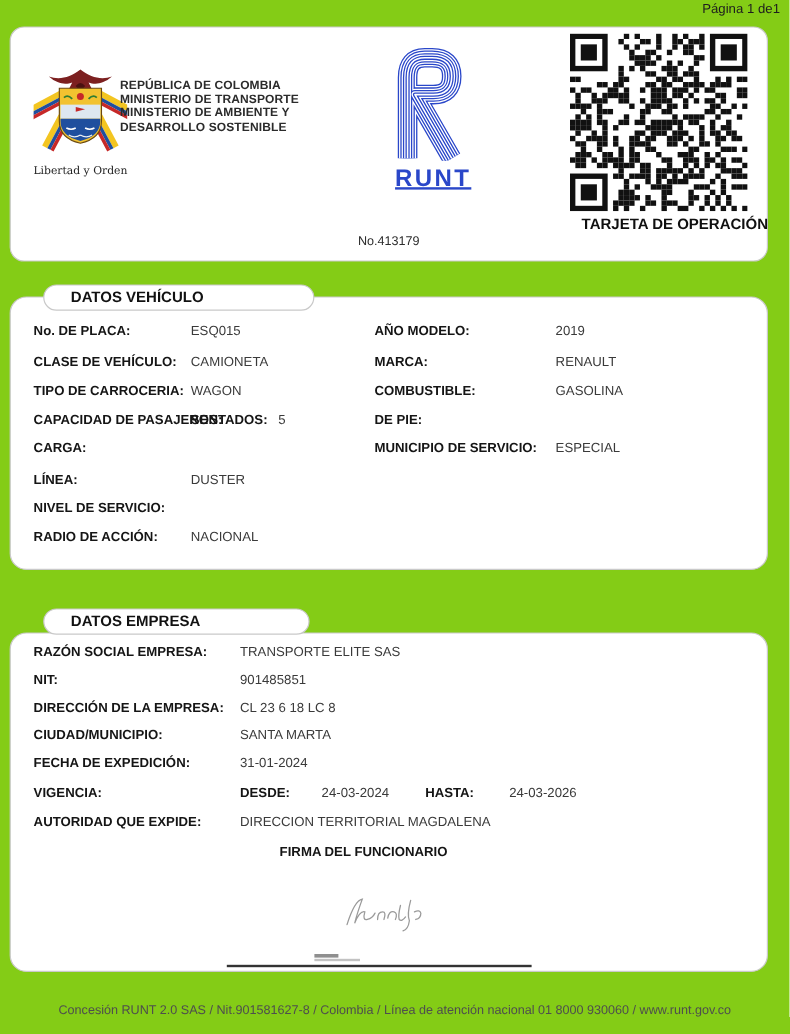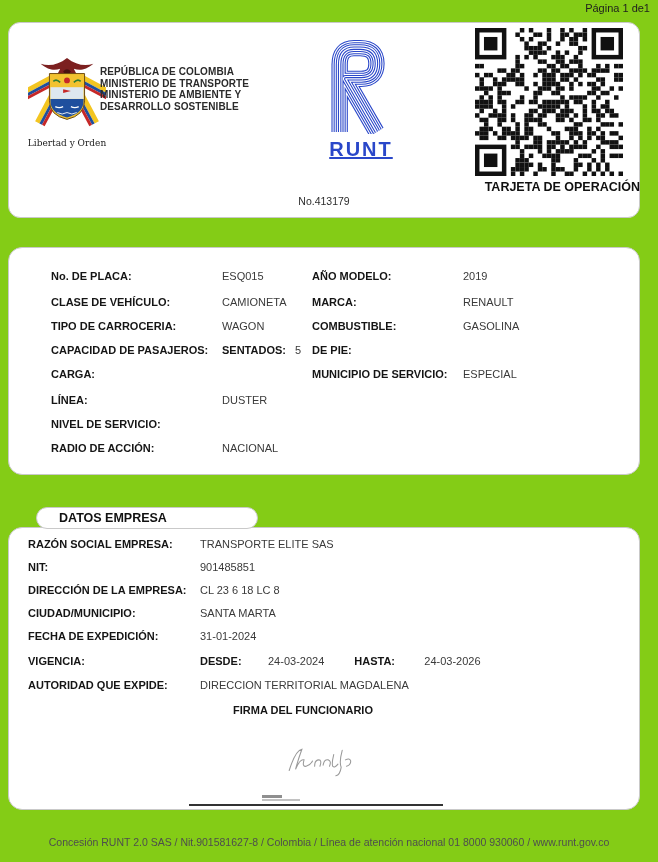--- a/index.html
+++ b/index.html
@@ -23,21 +23,21 @@
               font-size:20px; font-weight:700; letter-spacing:2px;text-decoration:underline; }
 
   .doctitle { position:absolute; left:8px; top:180px; width:632px; text-align:right;
               font-size:12.5px; font-weight:700; color:#101010; }
   .docnum   { position:absolute; left:8px; top:195px; width:632px; text-align:center;
               font-size:10.5px; color:#2d2d2d; }
 
   .row { position:absolute; white-space:nowrap; font-size:11px; }
   .lbl { display:inline-block; font-weight:700; color:#151515; }
   .val { color:#3a3a3a; }
-  .w159 { width:171px;margin-left:23px; } .w151 { width:151px; } .w172 { width:172px; }
+  .w159 { width:131px; } .w151 { width:151px; } .w172 { width:172px; }
   .w68 { width:68px; } .w70 { width:70px; }
 
   .firma { position:absolute; left:8px; top:704px; width:590px; text-align:center;
            font-size:11px; font-weight:700; color:#151515; }
   .sigline { position:absolute; left:189px; top:804px; width:254px; height:0;
              border-top:2px solid #333; }
   .footer { position:absolute; left:0; top:836px; width:658px; text-align:center;
             font-size:10.5px; color:#4e4e4e; }
 </style>
 </head>
@@ -541,20 +541,21 @@
         <rect x="0.00" y="116.61" width="31.39" height="31.39"></rect>
         <rect fill="#fff" x="4.48" y="121.09" width="22.42" height="22.42"></rect>
         <rect x="8.97" y="125.58" width="13.45" height="13.45"></rect>
       </g>
     </svg>
 
   <div class="doctitle">TARJETA DE OPERACIÓN</div>
   <div class="docnum">No.413179</div>
 
   <div class="box" style="left:8px;top:247px;width:632px;height:228px"></div>
+  <div class="tab" style="left:36px;top:237px;width:226px">DATOS VEHÍCULO</div>
 
   <div class="row" style="left:28px;top:270px"><span class="lbl w159">No. DE PLACA:</span><span class="val">ESQ015</span></div>
   <div class="row" style="left:28px;top:296px"><span class="lbl w159">CLASE DE VEHÍCULO:</span><span class="val">CAMIONETA</span></div>
   <div class="row" style="left:28px;top:320px"><span class="lbl w159">TIPO DE CARROCERIA:</span><span class="val">WAGON</span></div>
   <div class="row" style="left:28px;top:344px"><span class="lbl w159">CAPACIDAD DE PASAJEROS:</span><span class="lbl">SENTADOS:</span><span class="val" style="margin-left:9px">5</span></div>
   <div class="row" style="left:28px;top:368px"><span class="lbl w159">CARGA:</span><span class="val"></span></div>
   <div class="row" style="left:28px;top:394px"><span class="lbl w159">LÍNEA:</span><span class="val">DUSTER</span></div>
   <div class="row" style="left:28px;top:418px"><span class="lbl w159">NIVEL DE SERVICIO:</span><span class="val"></span></div>
   <div class="row" style="left:28px;top:442px"><span class="lbl w159">RADIO DE ACCIÓN:</span><span class="val">NACIONAL</span></div>
 

